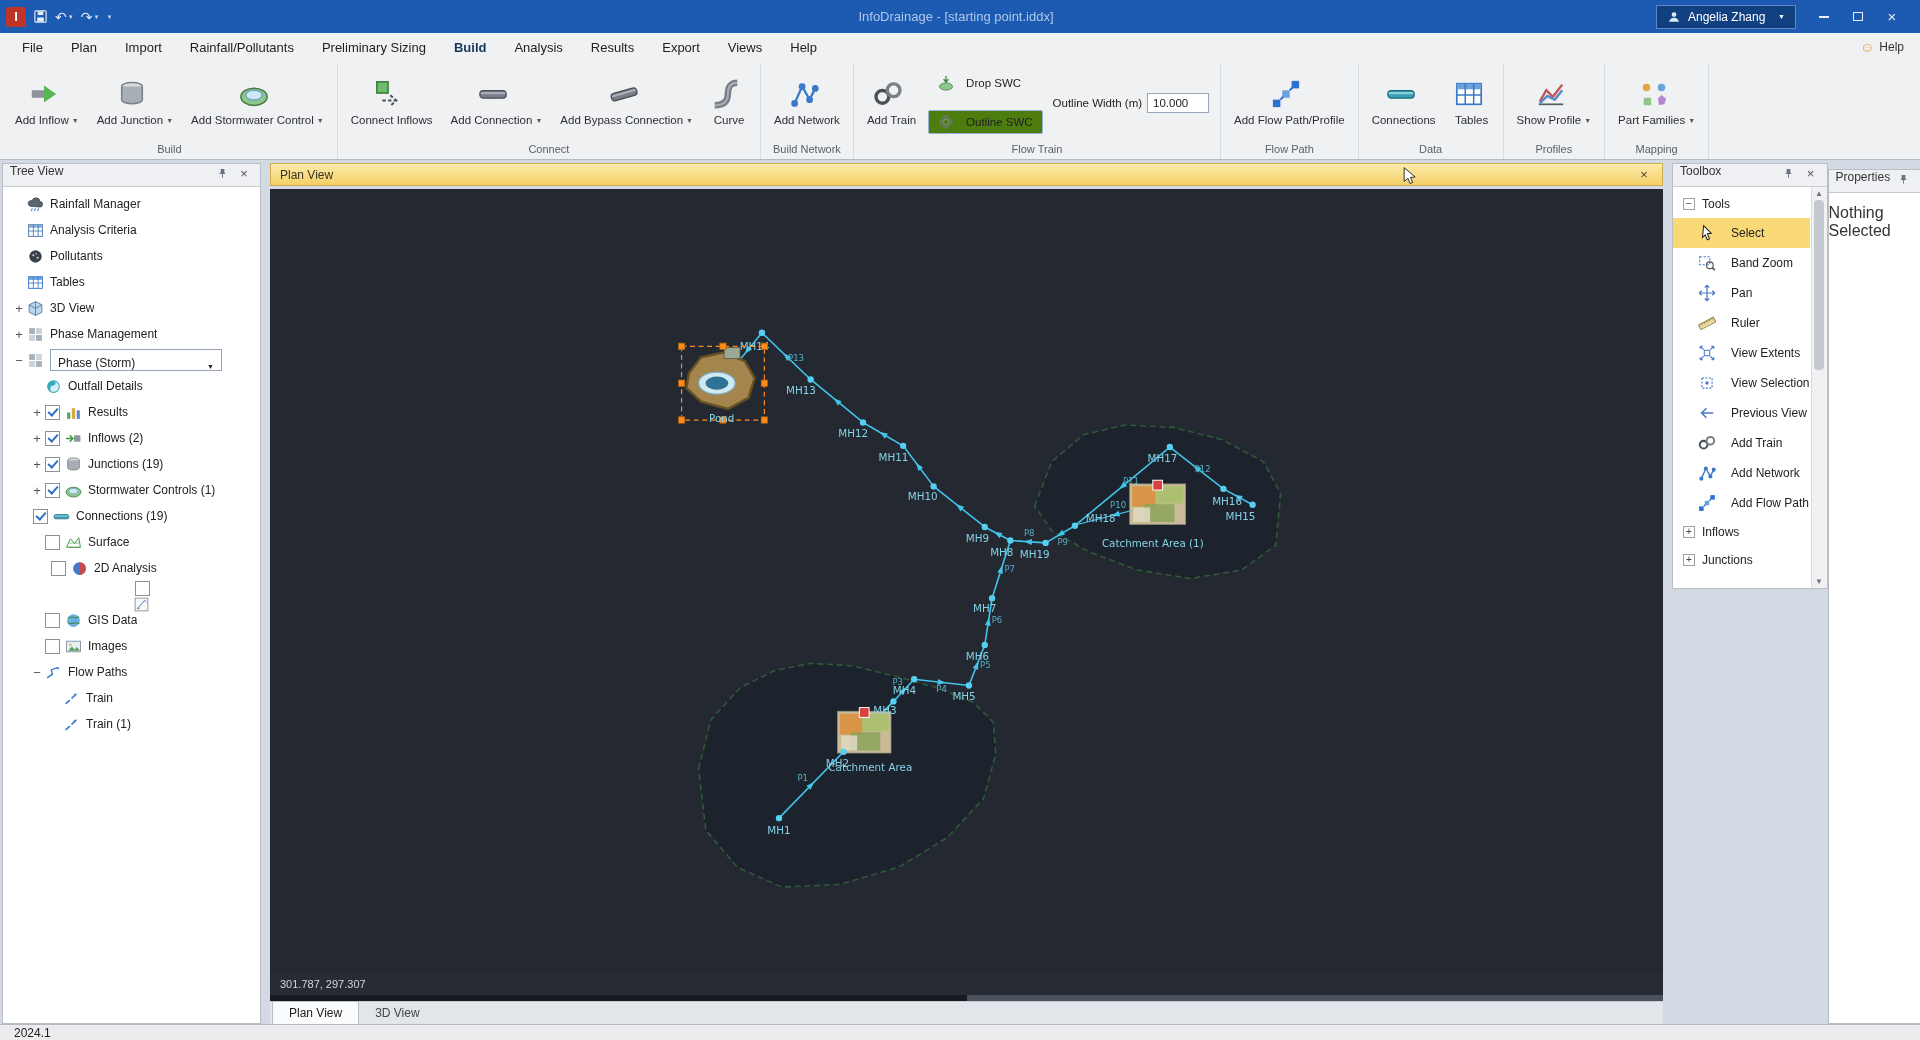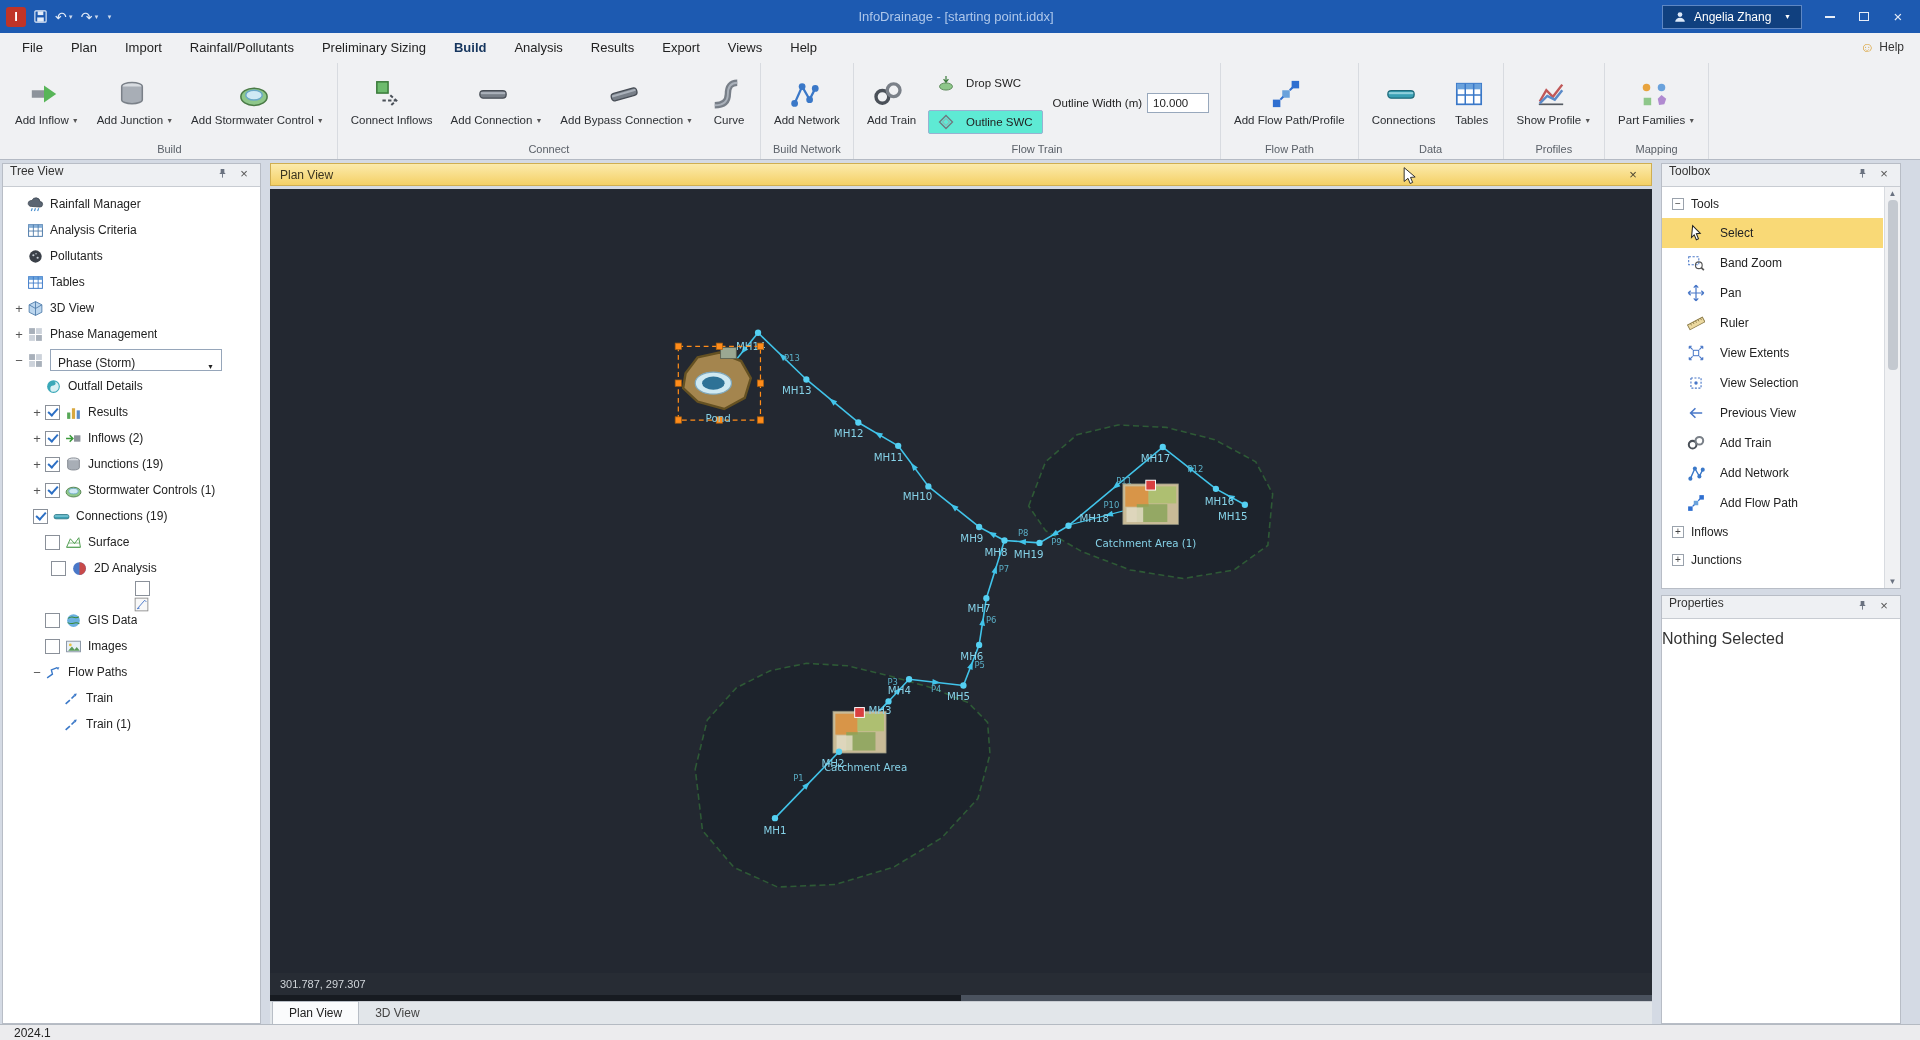--- a/index.html
+++ b/index.html
@@ -7,21 +7,21 @@
   body{font-family:"Liberation Sans",sans-serif;background:#d4dae4;position:relative;font-size:12px;color:#222}
   .window{width:1920px;height:1040px;display:flex;flex-direction:column;position:relative}
 
   
   .titlebar{height:33px;background:#1d5ab1;display:flex;align-items:center;color:#fff;position:relative;flex:none}
   .qat{display:flex;align-items:center;gap:7px;padding-left:6px;z-index:2}
   .app-icon{width:20px;height:20px;background:#c03427;border-radius:3px;color:#fff;font-weight:bold;font-size:13px;display:flex;align-items:center;justify-content:center}
   .qbtn{display:flex;align-items:center;color:#e4ecf8;font-size:14px;gap:1px}
   .qbtn .mini-caret{font-size:6px;color:#cdd9ec}
   .win-title{position:absolute;left:0;right:8px;text-align:center;color:rgba(200,218,244,.85);font-size:13px;pointer-events:none}
-  .title-right{margin-left:auto;display:flex;align-items:center;gap:12px;padding-right:6px;z-index:2}
+  .title-right{margin-left:auto;display:flex;align-items:center;gap:12px;padding-right:12px;z-index:2}
   .user-box{display:flex;align-items:center;gap:7px;background:#10407f;border:1px solid #5e87c4;height:24px;padding:0 10px;font-size:12px;min-width:140px;cursor:default}
   .user-box .combo-caret{margin-left:auto}
   .combo-caret{font-size:7px;color:inherit}
   .win-controls{display:flex;gap:2px}
   .win-btn{width:32px;height:26px;display:flex;align-items:center;justify-content:center;color:#e8eef8}
   .glyph-min{width:10px;height:2px;background:#e8eef8}
   .glyph-max{width:10px;height:9px;border:1.5px solid #e8eef8}
   .glyph-close{font-size:15px;line-height:1}
 
   
@@ -34,21 +34,21 @@
   
   .ribbon{height:99px;background:#f0f1f3;display:flex;border-bottom:1px solid #b4bac4;padding:2px 2px 0 2px;flex:none}
   .ribbon-group{display:flex;flex-direction:column;border-right:1px solid #d8dbe0;padding:0 5px}
   .rg-buttons{flex:1;display:flex;align-items:stretch;gap:2px}
   .rg-label{height:17px;text-align:center;font-size:11px;color:#5a6068;line-height:15px;white-space:nowrap;padding:0 6px}
   .rbtn-large{display:flex;flex-direction:column;align-items:center;justify-content:center;padding:3px 8px;font-size:11.5px;color:#2c2f33;white-space:nowrap;gap:5px;border-radius:2px}
   .rb-label{display:flex;align-items:center}
   .caret{font-size:7px;color:#555;margin-left:3px}
   .rstack{display:flex;flex-direction:column;justify-content:space-between;padding:8px 2px}
   .rbtn-small{display:flex;align-items:center;gap:6px;padding:3px 9px;font-size:11.5px;white-space:nowrap;border:1px solid transparent;border-radius:2px}
-  .rbtn-small.selected{background:#5eead4;border-color:#98b2d2}
+  .rbtn-small.selected{background:#4d7c0f;border-color:#98b2d2}
   .rfield{display:flex;align-items:center;gap:5px;font-size:11.5px;padding:0 6px;white-space:nowrap}
   .rfield input{width:62px;height:20px;border:1px solid #98a8bc;font-size:11.5px;padding:0 5px;font-family:inherit;color:#222;background:#fff}
 
   
   .main{flex:1;display:flex;padding-top:3px;min-height:0}
   .panel-header{height:23px;background:#eef0f3;border-bottom:1px solid #c8ccd2;display:flex;align-items:flex-start;font-size:12px;color:#333;padding:0 7px;gap:4px;flex:none}
   .ph-title{flex:1;white-space:nowrap;overflow:hidden}
   .ph-btn{width:18px;height:18px;display:flex;align-items:center;justify-content:center;color:#555;font-size:13px}
 
   .tree-panel{width:259px;margin-left:2px;background:#fff;border:1px solid #b8bdc6;display:flex;flex-direction:column;flex:none}
@@ -66,21 +66,21 @@
   .plan-header .ph-btn{color:#4a4430}
   .canvas-wrap{flex:1;background:#232831;margin-top:3px;position:relative;overflow:hidden;min-height:0}
   .canvas-wrap svg{position:absolute;inset:0;width:100%;height:100%;font-family:"DejaVu Sans",sans-serif}
   .coords-bar{height:22px;background:#272c34;color:#d0d5da;font-size:11px;display:flex;align-items:center;padding-left:10px;flex:none}
   .hscroll{height:6px;background:#171b21;position:relative;flex:none}
   .hthumb{position:absolute;left:50%;width:50%;top:0;bottom:0;background:#4a525e}
   .view-tabs{height:23px;background:#e2e6ea;display:flex;align-items:flex-end;padding-left:2px;border-top:1px solid #c8ccd2;flex:none}
   .vtab{padding:4px 16px;font-size:12px;color:#444}
   .vtab.active{background:#fafbfc;border:1px solid #b8bec6;border-bottom:none;color:#222}
 
-  .right-col{width:240px;display:flex;flex-direction:column;margin-right:19px;flex:none;min-height:0}
+  .right-col{width:240px;display:flex;flex-direction:row;margin-right:8px;flex:none;min-height:0}
   .toolbox-panel{height:426px;background:#fff;border:1px solid #b8bdc6;display:flex;flex-direction:column;flex:none}
   .tb-body{flex:1;position:relative;padding-top:3px;overflow:hidden}
   .tb-section{height:28px;display:flex;align-items:center;gap:7px;padding-left:10px;font-size:12px;color:#222}
   .tb-exp{width:12px;height:12px;border:1px solid #9aa2ac;background:#fff;color:#444;font-size:10px;line-height:10px;text-align:center;flex:none}
   .tb-item{height:30px;display:flex;align-items:center;gap:9px;padding-left:25px;font-size:12px;margin-right:17px;white-space:nowrap}
   .tb-item.selected{background:#f9d976}
   .tb-scroll{position:absolute;right:0;top:0;bottom:0;width:16px;background:#f0f1f3;border-left:1px solid #d8dbe0;display:flex;flex-direction:column;align-items:center;justify-content:space-between;padding:2px 0}
   .tb-arrow{font-size:8px;color:#6a7280}
   .tb-thumb{width:10px;height:170px;background:#c4c9d0;border-radius:4px;margin-top:2px}
   .tb-scroll .spacer{flex:1}

